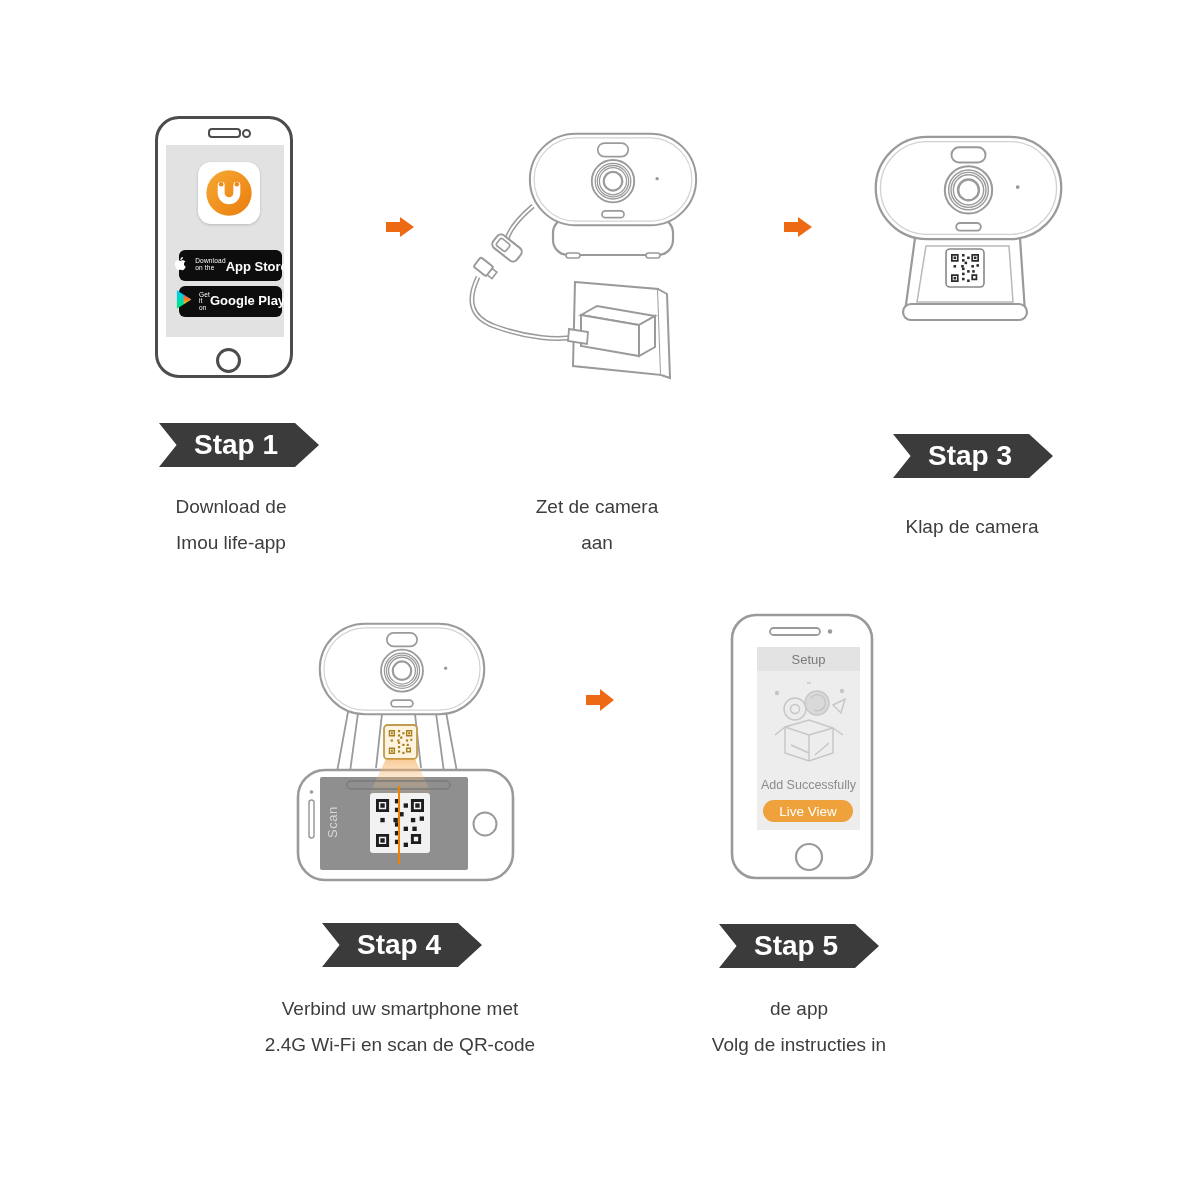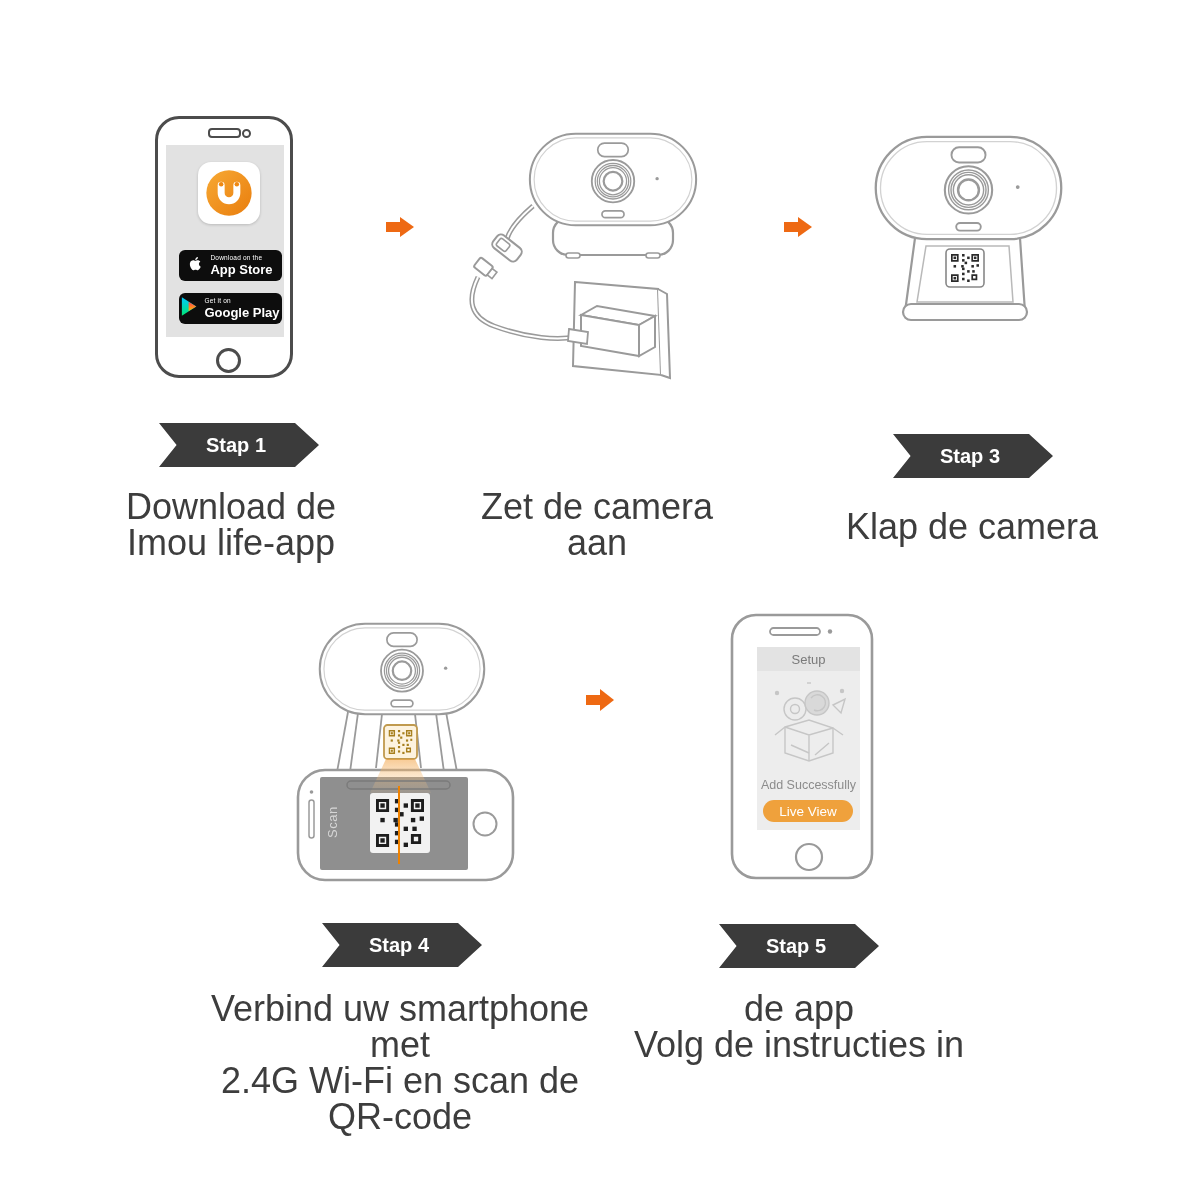--- a/index.html
+++ b/index.html
@@ -3,35 +3,35 @@
 <meta charset="utf-8">
 <style>
   html,body{margin:0;padding:0;background:#fff;}
   #canvas{position:relative;width:1200px;height:1200px;background:#ffffff;overflow:hidden;
           font-family:"Liberation Sans", sans-serif;}
   .abs{position:absolute;}
   
   .banner{position:absolute;width:160px;height:44px;background:#3b3b3b;color:#fff;
           clip-path:polygon(0 0,85% 0,100% 50%,85% 100%,0 100%,11% 50%);
           display:flex;align-items:center;justify-content:center;
-          font-size:20px;font-weight:bold;padding-right:6px;box-sizing:border-box;}
+          font-size:28px;font-weight:bold;padding-right:6px;box-sizing:border-box;}
   
   .desc{position:absolute;width:420px;text-align:center;color:#3d3d3d;
-        font-size:36px;line-height:36px;font-weight:400;}
+        font-size:19px;line-height:36px;font-weight:400;}
   
   .phone1{position:absolute;left:155px;top:116px;width:138px;height:262px;background:#fff;
           border:3px solid #4c4c4c;border-radius:24px;box-sizing:border-box;}
   .phone1 .speaker{position:absolute;left:50px;top:9px;width:29px;height:6px;border:2px solid #4c4c4c;border-radius:4px;}
   .phone1 .camdot{position:absolute;left:84px;top:10px;width:5px;height:5px;border:2px solid #4c4c4c;border-radius:50%;}
   .phone1 .screen{position:absolute;left:8px;top:26px;width:118px;height:192px;background:#e2e2e2;}
   .phone1 .appicon{position:absolute;left:32px;top:17px;width:62px;height:62px;background:#fff;border-radius:13px;
                    box-shadow:0 1px 3px rgba(0,0,0,.18);display:flex;align-items:center;justify-content:center;}
   .badge{position:absolute;left:13px;width:103px;height:31px;background:#0d0d0d;border-radius:6px;
          display:flex;align-items:center;justify-content:center;gap:6px;color:#fff;}
-  .badge .txt{display:flex;flex-direction:column;line-height:1;}
+  .badge .txt{display:flex;line-height:1;}
   .badge .t1{font-size:6.5px;letter-spacing:.2px;}
   .badge .t2{font-size:13px;font-weight:bold;margin-top:2px;white-space:nowrap;}
   .phone1 .home{position:absolute;left:58px;top:229px;width:25px;height:25px;border:3px solid #4c4c4c;border-radius:50%;box-sizing:border-box;}
   svg text{font-family:"Liberation Sans", sans-serif;}
 </style>
 </head>
 <body>
 
 <div id="canvas">
 
@@ -99,21 +99,21 @@
         <span>
           <svg width="16" height="19" viewBox="0 0 24 24">
               <path fill="#fff" d="M16.365 12.77c-.025-2.53 2.066-3.743 2.16-3.803-1.177-1.72-3.01-1.956-3.66-1.983-1.558-.158-3.04.917-3.83.917-.79 0-2.01-.894-3.3-.87-1.7.025-3.266.988-4.14 2.51-1.766 3.063-.45 7.6 1.27 10.086.84 1.218 1.843 2.585 3.158 2.536 1.267-.05 1.745-.82 3.276-.82 1.53 0 1.96.82 3.3.795 1.363-.025 2.226-1.24 3.06-2.464.963-1.413 1.36-2.78 1.383-2.85-.03-.014-2.654-1.02-2.68-4.047zM13.84 5.36c.7-.846 1.17-2.023 1.04-3.196-1.005.04-2.223.67-2.944 1.515-.646.748-1.212 1.945-1.06 3.093 1.122.087 2.266-.57 2.963-1.412z"></path>
             </svg>
         </span>
         <span class="txt">
           <span class="t1">Download on the</span>
           <span class="t2">App Store</span>
         </span>
       </div>
-      <div class="badge" style="top:148px;">
+      <div class="badge" style="top:141px;">
         <span>
           <svg width="17" height="19" viewBox="0 0 20 22">
             <defs>
               <linearGradient id="gp1" x1="0" y1="0" x2="0" y2="1">
                   <stop offset="0" stop-color="#00c9ff"></stop>
                   <stop offset="1" stop-color="#00e673"></stop>
                 </linearGradient>
               <linearGradient id="gp2" x1="0" y1="0" x2="0" y2="1">
                   <stop offset="0" stop-color="#ff4050"></stop>
                   <stop offset="1" stop-color="#ffbb00"></stop>

